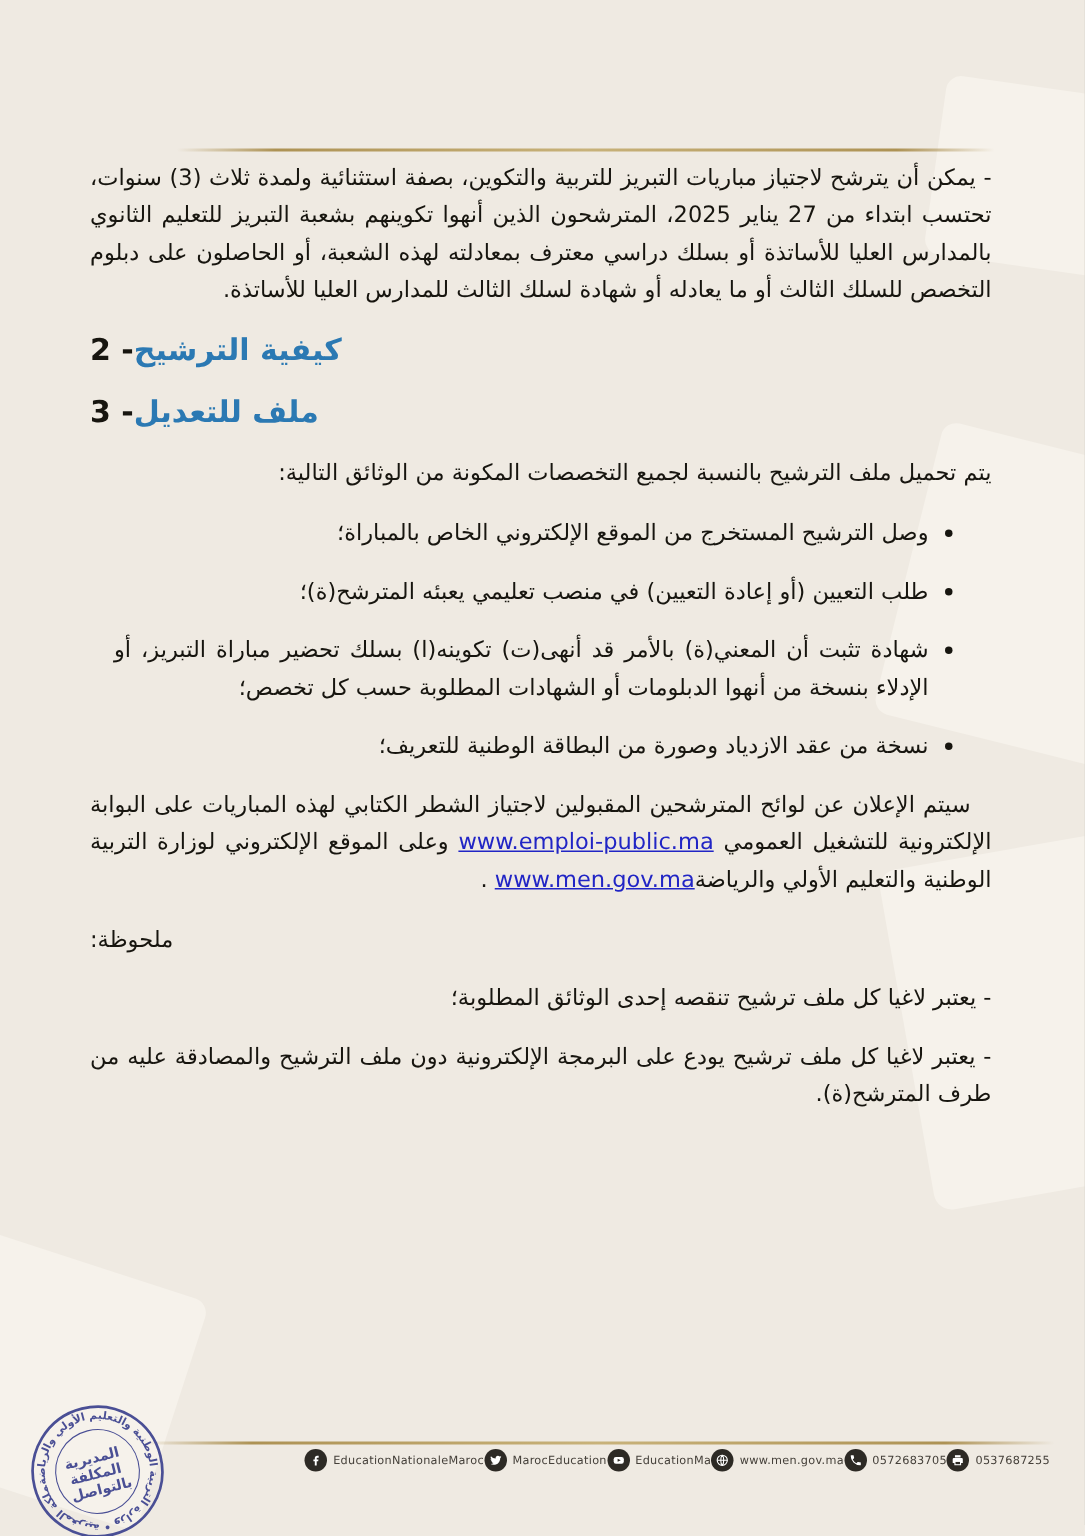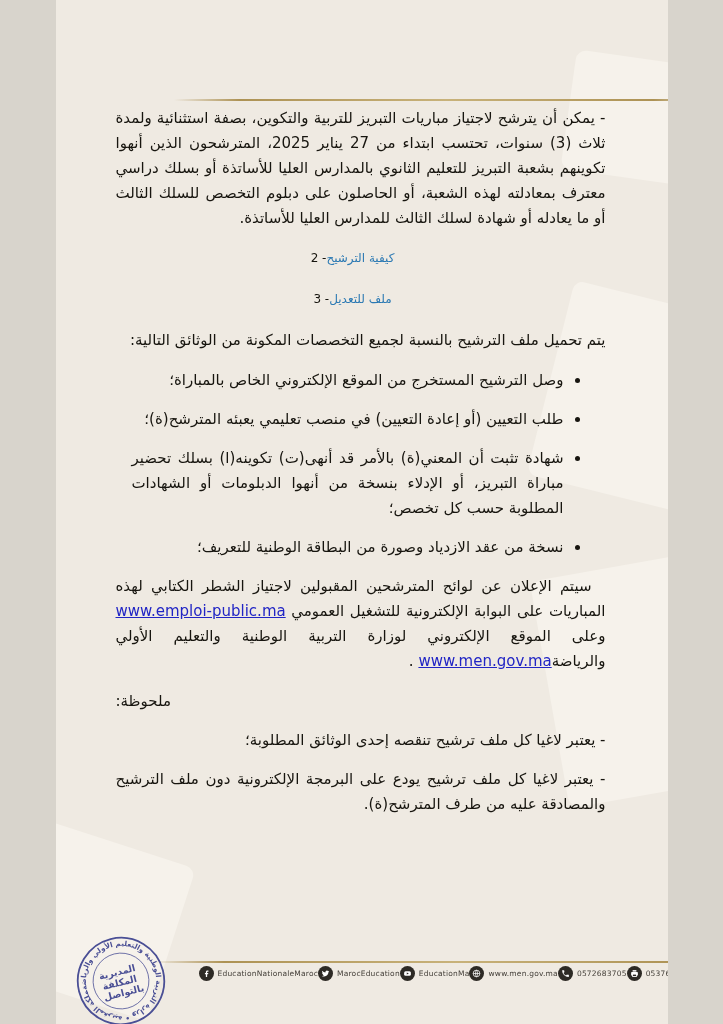--- a/index.html
+++ b/index.html
@@ -1,52 +1,52 @@
 <!DOCTYPE html>
 <html lang="ar"><head>
 <meta charset="utf-8">
 <style>
   html,body{margin:0;padding:0;}
   body{background:#d8d4cc;font-family:"DejaVu Sans",sans-serif;}
-  .page{position:relative;width:612px;height:1024px;margin:0 auto;background:#EFEAE2;overflow:hidden;}
+  .page{position:relative;width:723px;height:1024px;margin:0 auto;background:#EFEAE2;overflow:hidden;}
 
   
   .wm{position:absolute;background:#F6F2EB;z-index:0;}
   .wm1{width:190px;height:200px;right:-70px;top:300px;transform:rotate(14deg);border-radius:10px;}
   .wm2{width:230px;height:230px;right:-110px;top:560px;transform:rotate(-10deg);border-radius:12px;}
   .wm3{width:200px;height:160px;left:-80px;bottom:30px;transform:rotate(18deg);border-radius:10px;}
   .wm4{width:160px;height:120px;right:-60px;top:60px;transform:rotate(8deg);border-radius:10px;}
 
   .gold-line{position:absolute;height:2px;z-index:1;
     background:linear-gradient(to right,rgba(173,146,84,0),#ad9254 12%,#c8b27a 50%,#ad9254 88%,rgba(173,146,84,0));}
   .top-line{top:99px;left:118px;width:545px;}
   .footer-line{top:961px;left:95px;width:608px;}
 
   .content{position:absolute;top:106px;right:62px;left:60px;z-index:2;
     direction:rtl;text-align:justify;color:#17150f;font-size:15px;line-height:25px;}
   .content p{margin:0 0 15px 0;}
   p.indent{text-indent:14px;}
 
-  .sec-heading{direction:ltr;text-align:center;margin:6px 16px 16px 0;font-size:12px;font-weight:normal;}
+  .sec-heading{direction:ltr;text-align:left;margin:6px 16px 16px 0;font-size:20px;font-weight:bold;}
   .sec-num{color:#17150f;}
   .sec-title{color:#2B79B3;}
 
   a.doclink{color:#2125C5;text-decoration:underline;}
   .b{font-weight:bold;}
 
   ul.docs{margin:0 0 4px 0;padding:0 42px 0 0;list-style:disc;}
   ul.docs li{margin:0 0 14px 16px;}
 
   .note-head{font-weight:normal;margin:4px 18px 14px 0 !important;text-align:left;}
   .note{margin:0 0 14px 0 !important;}
 
   
   .seal{position:absolute;left:20px;top:936px;width:90px;height:90px;z-index:3;transform:rotate(-14deg);}
   .footer-items{position:absolute;left:143px;top:966px;width:557px;z-index:2;
-    display:flex;justify-content:flex-start;align-items:center;}
+    display:flex;justify-content:flex-end;align-items:center;}
   .f-item{display:flex;align-items:center;gap:4px;}
   .f-ico{width:15px;height:15px;border-radius:50%;background:#2D2A25;display:flex;
     align-items:center;justify-content:center;flex:0 0 auto;}
   .f-ico svg{width:9px;height:9px;display:block;}
   .f-label{font-size:7.5px;color:#45403a;white-space:nowrap;letter-spacing:.2px;}
 </style>
 </head>
 <body>
 
 <div class="page">

